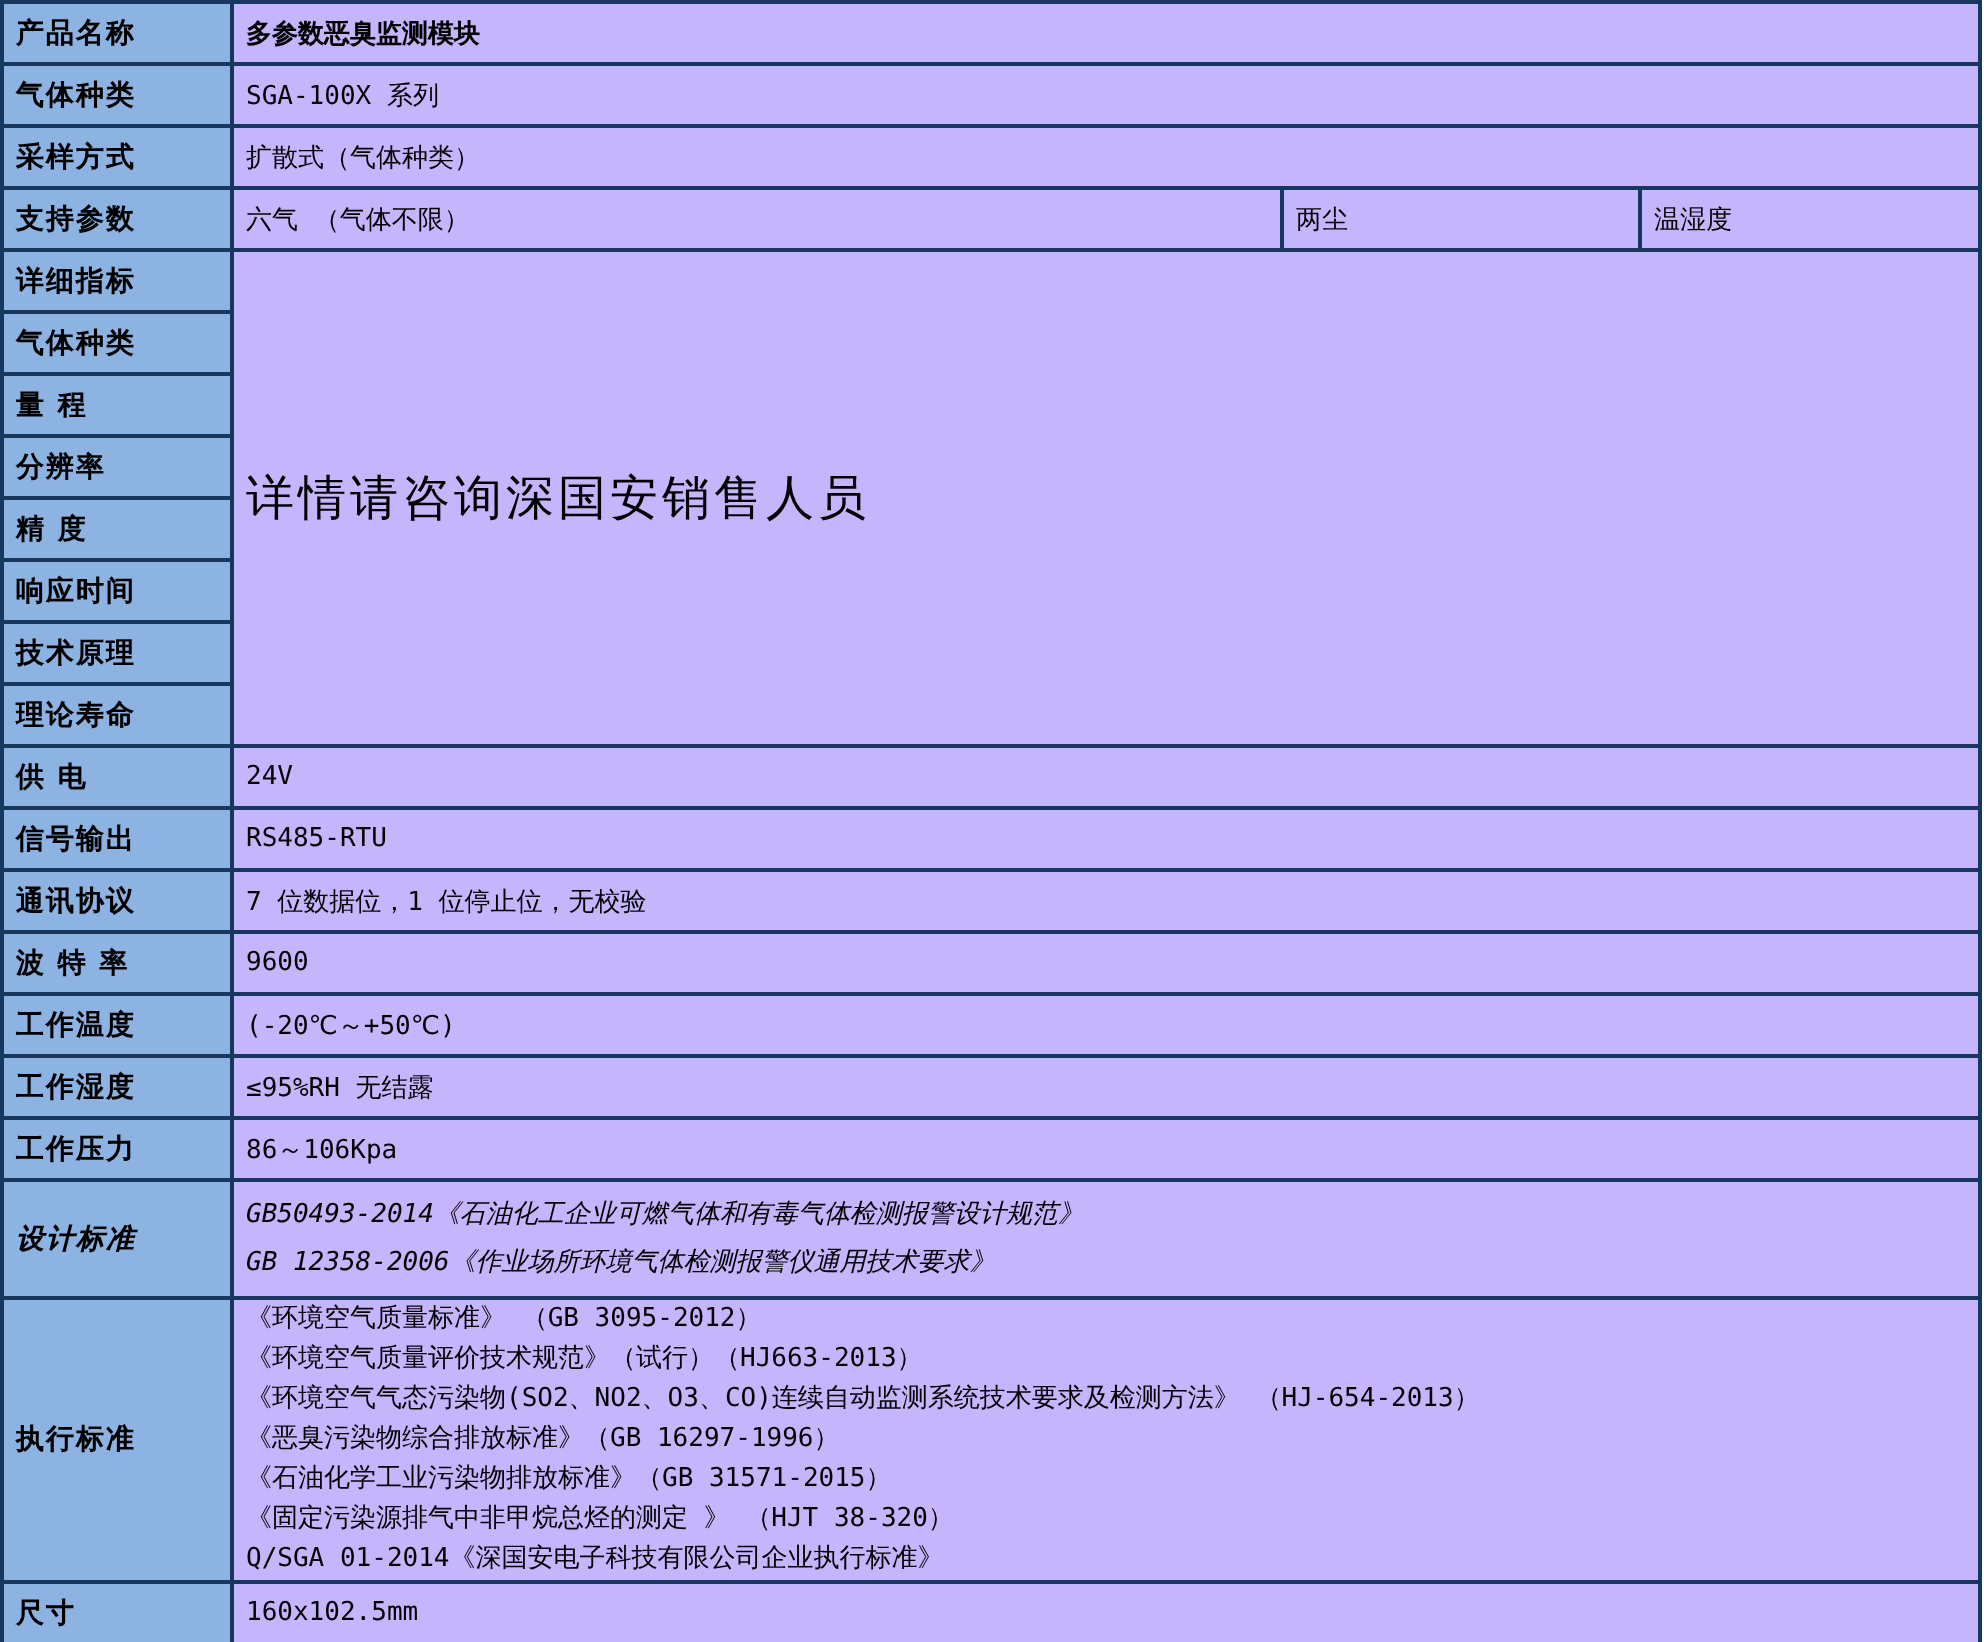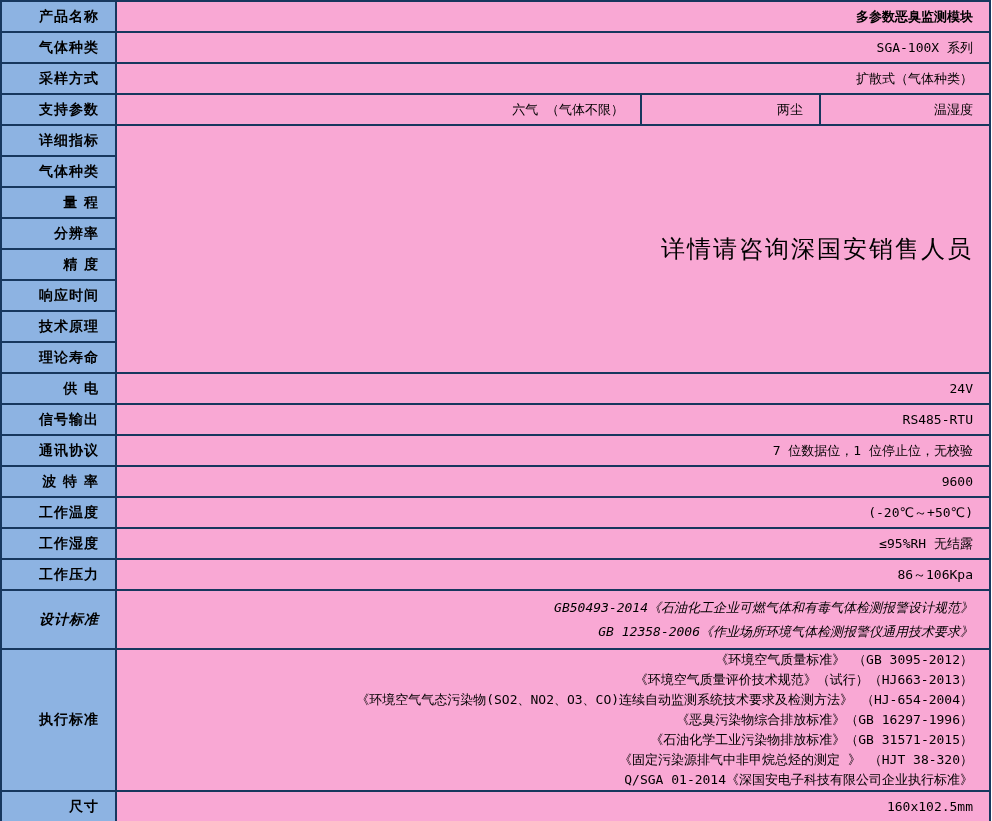--- a/index.html
+++ b/index.html
@@ -16,34 +16,34 @@
     table-layout: fixed;
     width: 989px;
     margin: 0;
   }
   col.c0 { width: 115px; }
   col.c1 { width: 525px; }
   col.c2 { width: 179px; }
   col.c3 { width: 170px; }
   th, td {
     border: 2px solid #17375E;
-    text-align: right;
+    text-align: left;
     vertical-align: middle;
-    padding: 0 16px;
+    padding: 0 6px;
     overflow: hidden;
   }
   th {
     background: #8DB3E2;
     font-size: 14px;
     font-weight: bold;
     letter-spacing: 1px;
     font-family: "DejaVu Sans", sans-serif;
   }
   td {
-    background: #f9a8d4;
+    background: #c4b5fd;
     font-size: 13px;
     font-weight: normal;
     font-family: "DejaVu Sans Mono", "DejaVu Sans", sans-serif;
   }
   tr.std  { height: 31px; }
   tr.design { height: 59px; font-style: italic; }
   tr.exec { height: 141px; }
   td.bold-value { font-weight: bold; }
   td.notice {
     font-size: 24px;
@@ -155,21 +155,21 @@
       <div>GB50493-2014《石油化工企业可燃气体和有毒气体检测报警设计规范》</div>
       <div>GB 12358-2006《作业场所环境气体检测报警仪通用技术要求》</div>
     </td>
   </tr>
 
   <tr class="exec">
     <th>执行标准</th>
     <td colspan="3" class="multiline">
       <div>《环境空气质量标准》 （GB 3095-2012）</div>
       <div>《环境空气质量评价技术规范》（试行）（HJ663-2013）</div>
-      <div>《环境空气气态污染物(SO2、NO2、O3、CO)连续自动监测系统技术要求及检测方法》 （HJ-654-2004）</div>
+      <div>《环境空气气态污染物(SO2、NO2、O3、CO)连续自动监测系统技术要求及检测方法》 （HJ-654-2013）</div>
       <div>《恶臭污染物综合排放标准》（GB 16297-1996）</div>
       <div>《石油化学工业污染物排放标准》（GB 31571-2015）</div>
       <div>《固定污染源排气中非甲烷总烃的测定 》 （HJT 38-320）</div>
       <div>Q/SGA 01-2014《深国安电子科技有限公司企业执行标准》</div>
     </td>
   </tr>
 
   <tr class="std">
     <th>尺寸</th>
     <td colspan="3">160x102.5mm</td>

